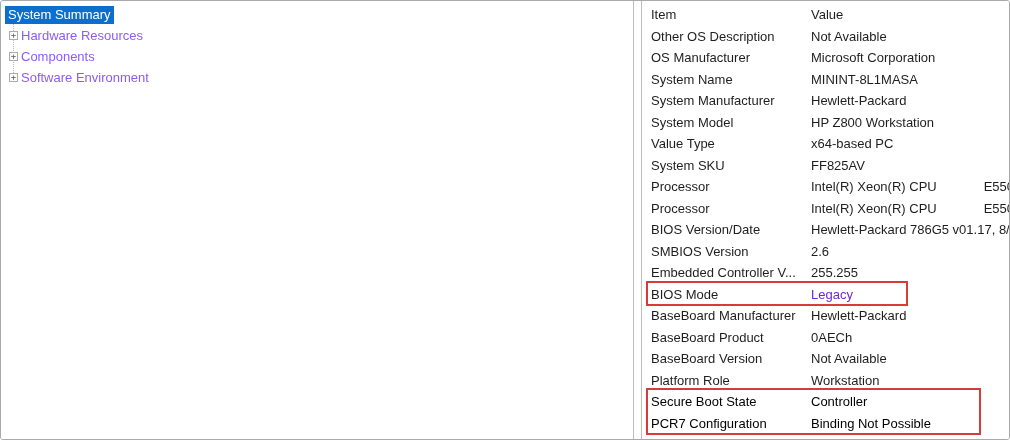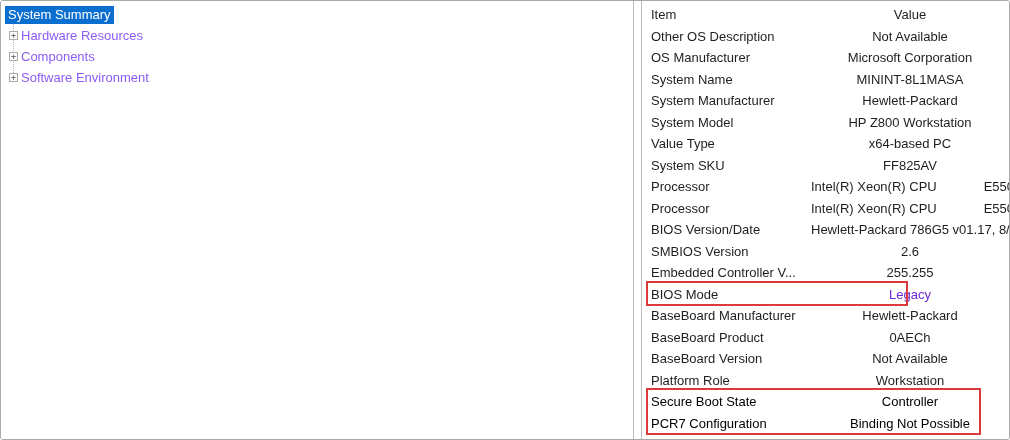--- a/index.html
+++ b/index.html
@@ -44,21 +44,21 @@
   .right-pane{
     position:relative;flex:1 1 auto;box-sizing:border-box;
     border-left:1px solid #bdbdbd;background:#fff;overflow:hidden;
     padding-top:3px;
   }
   .trow{
     display:flex;align-items:center;height:21.5px;padding-left:9px;
     white-space:nowrap;cursor:default;
   }
   .trow .c1{width:160px;flex:0 0 160px;overflow:hidden;text-overflow:clip;}
-  .trow .c2{flex:1 1 auto;overflow:hidden;white-space:pre;text-align:center;}
+  .trow .c2{flex:1 1 auto;overflow:hidden;white-space:pre;}
   .trow.header{color:#1e1e1e;}
   .trow.value-olive .c2{color:#6d28d9;}
   .trow.olive .c1,.trow.olive .c2{color:#000000;}
   
   .annotation{
     position:absolute;border:2px solid #d93a3a;box-sizing:border-box;
     pointer-events:none;z-index:5;background:transparent;
   }
   .box-bios{left:4px;top:280px;width:262px;height:25px;}
   .box-secure{left:4px;top:387px;width:335px;height:47px;}

